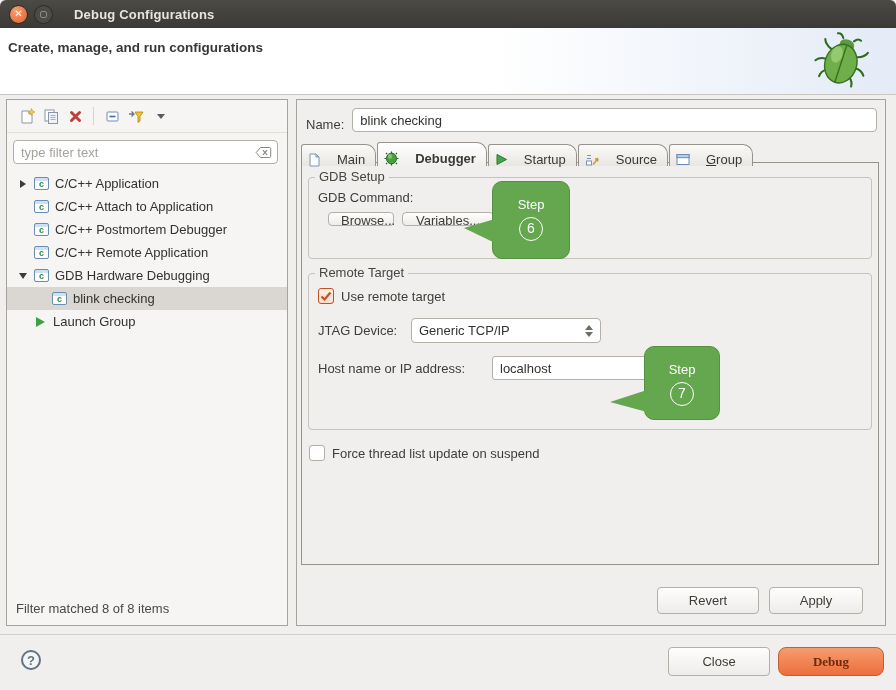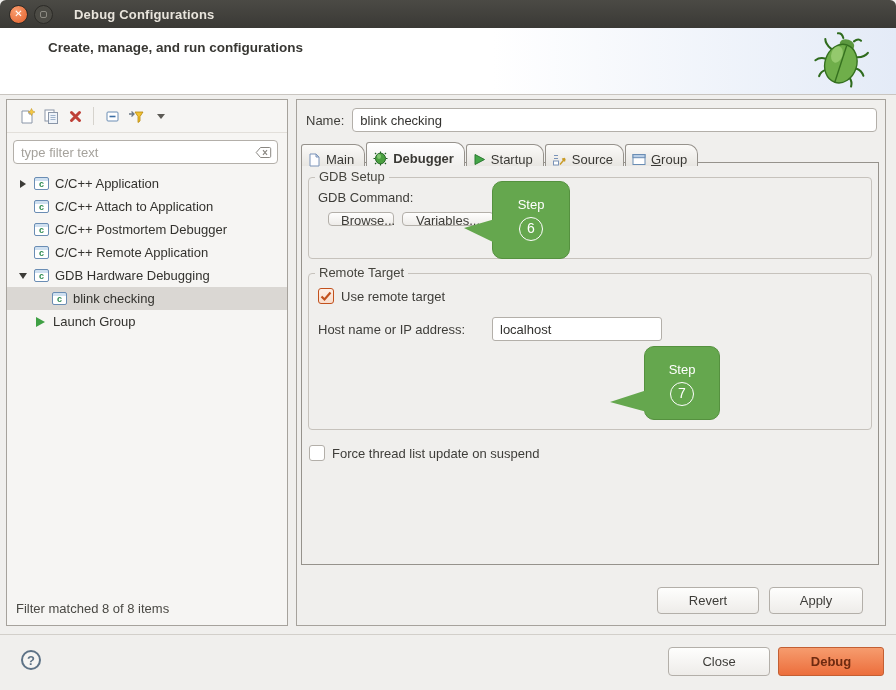--- a/index.html
+++ b/index.html
@@ -22,21 +22,20 @@
     border:1px solid #2c2b27; color:#fff; font-weight:bold; }
   .wbtn.max{ margin-left:6px; background:#4c4b45; border:1px solid #2c2b27; }
   .wbtn.max .sq{ width:7px; height:7px; border:1.5px solid #8d8b83; border-radius:2px; }
   .wtitle{ margin-left:21px; font-weight:bold; color:#e8e4dc; letter-spacing:.2px; }
 
   
   .banner{
     position:absolute; left:0; top:28px; width:896px; height:67px;
     background:linear-gradient(to right,#ffffff 55%,#e4ebf7);
     border-bottom:1px solid #c9c5c0;
-    padding-left:40px;
   }
   .banner h1{ font-size:13.5px; font-weight:bold; color:#383733; padding:12px 0 0 8px; }
   .banner .buglogo{ position:absolute; right:26px; top:3px; }
 
   
   .left-panel{
     position:absolute; left:6px; top:99px; width:282px; height:527px;
     background:#f6f5f3; border:1px solid #a6a29c;
   }
   .right-panel{
@@ -78,31 +77,31 @@
     background:linear-gradient(#cfe0f0 0 3px,#ffffff 3px); margin:0 6px 0 4px;
     font:bold 9px "Liberation Sans",sans-serif; color:#2e8b50;
     display:flex; align-items:flex-end; justify-content:center; line-height:10px;
   }
   .launch-tri{ width:0; height:0; border-top:5.5px solid transparent; border-bottom:5.5px solid transparent;
     border-left:9px solid #3fa044; margin:0 8px 0 6px; }
   .tlabel{ color:#33322e; white-space:nowrap; }
   .lstatus{ position:absolute; left:9px; bottom:9px; color:#4a4944; }
 
   
-  .name-row{ display:flex; align-items:center; margin:8px 8px 0 9px; }
+  .name-row{ display:flex; align-items:flex-end; margin:8px 8px 0 9px; }
   .name-row label{ margin-right:8px; }
   .name-row input{
     flex:1; height:24px; border:1px solid #b3afa9; border-radius:4px; background:#fff;
     padding:2px 7px; font:13px "Liberation Sans",sans-serif; color:#33322f; outline:none;
   }
 
   
   .tabs{ display:flex; align-items:flex-end; margin:10px 0 0 4px; position:relative; z-index:3; }
   .tab{
-    display:flex; align-items:center; gap:5px; height:22px; padding:8px 10px 0 6px;
+    display:flex; align-items:center; gap:16px; height:22px; padding:8px 10px 0 6px;
     border:1px solid #96928c; border-bottom:none; border-radius:3px 10px 0 0;
     background:linear-gradient(#fbfaf8,#e8e6e2); margin-right:1px; color:#3a3935;
   }
   .tab.active{
     height:24px; font-weight:bold;
     background:linear-gradient(#ffffff,#f0efed);
   }
   .tab-label-common{ display:inline-block; }
   .tab-label-common::first-letter{ text-decoration:underline; }
 
@@ -186,23 +185,23 @@
 
   
   .footer{ position:absolute; left:0; top:634px; width:896px; height:56px;
     border-top:1px solid #d2cfca; }
   .help{ position:absolute; left:21px; top:15px; width:20px; height:20px; border-radius:50%;
     border:2px solid #5e7387; color:#5e7387; font-weight:bold; font-size:13px;
     display:flex; align-items:center; justify-content:center; background:#f6f5f3; }
   .foot-btns{ position:absolute; right:12px; top:12px; display:flex; gap:8px; }
   .btn-close{ width:102px; height:29px; }
   .btn-debug{
-    width:106px; height:29px; border:1px solid #c35f33; border-radius:3px;
+    width:106px; height:29px; border:1px solid #c35f33; border-radius:8px;
     background:linear-gradient(#f69c6e,#ec6e3c); color:#6e2a10; font-weight:bold;
-    font-size:13px; font-family:Liberation Sans, sans-serif;
+    font-size:13px; font-family:Liberation Serif, serif;
   }
 </style>
 </head>
 <body>
 
 <div class="titlebar">
   <div class="wbtn close">✕</div>
   <div class="wbtn max">
     <div class="sq"></div>
   </div>
@@ -388,20 +387,30 @@
 
       <div class="frow" style="margin:14px 0 0 9px;">
         <span class="cb checked">
           <svg width="12" height="11" viewBox="0 0 12 11">
             <path d="M1.5 5.5 L4.5 8.5 L10.5 1.5" fill="none" stroke="#c2511d" stroke-width="2.2"></path>
           </svg>
         </span>
         <span class="flabel">Use remote target</span>
       </div>
 
+      <div class="frow" style="margin:14px 0 0 9px;">
+        <span class="flabel" style="width:93px;">JTAG Device:</span>
+        <div class="combo">
+          <span class="ctext">Generic TCP/IP</span>
+          <span class="spinner">
+            <span class="spin-up"></span>
+              <span class="spin-dn"></span>
+          </span>
+        </div>
+      </div>
 
       <div class="frow" style="margin:13px 0 0 9px;">
         <span class="flabel" style="width:174px;">Host name or IP address:</span>
         <input class="ti" style="width: 170px;" type="text" value="localhost">
       </div>
 
     </div>
 
     <div class="frow" style="margin:15px 0 0 7px;">
       <span class="cb unchecked"></span>

